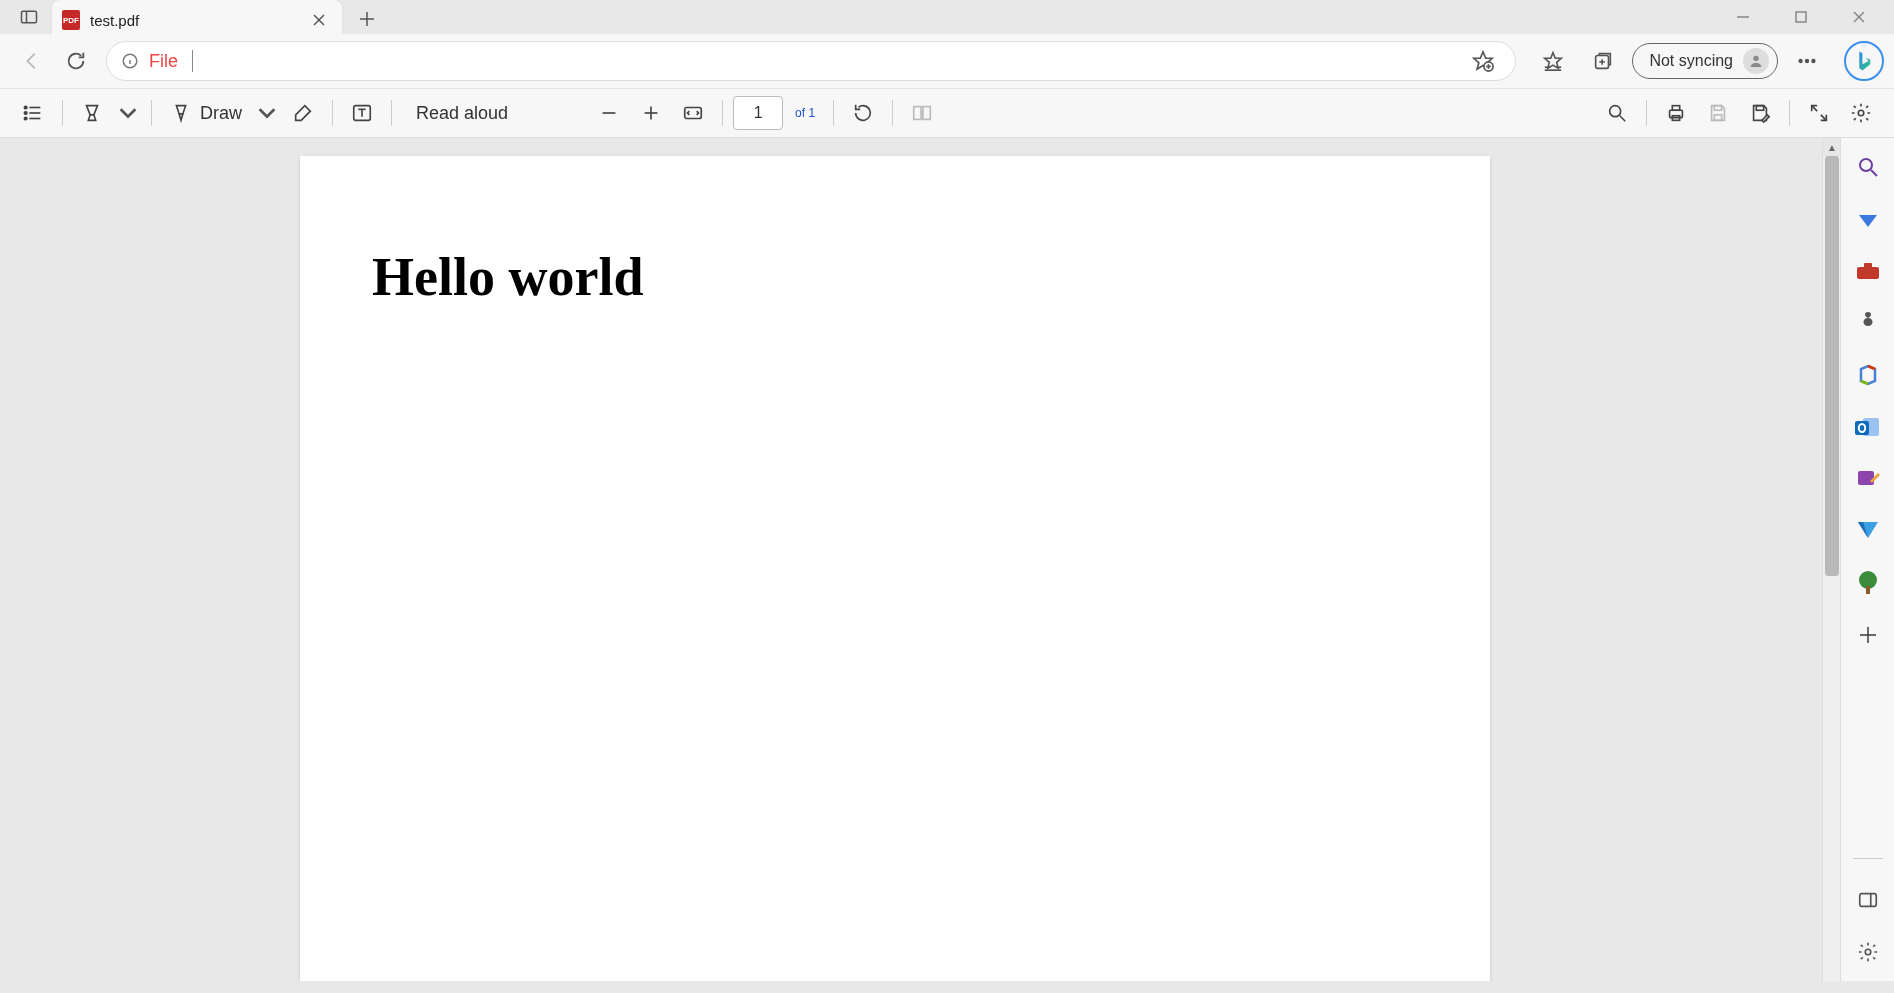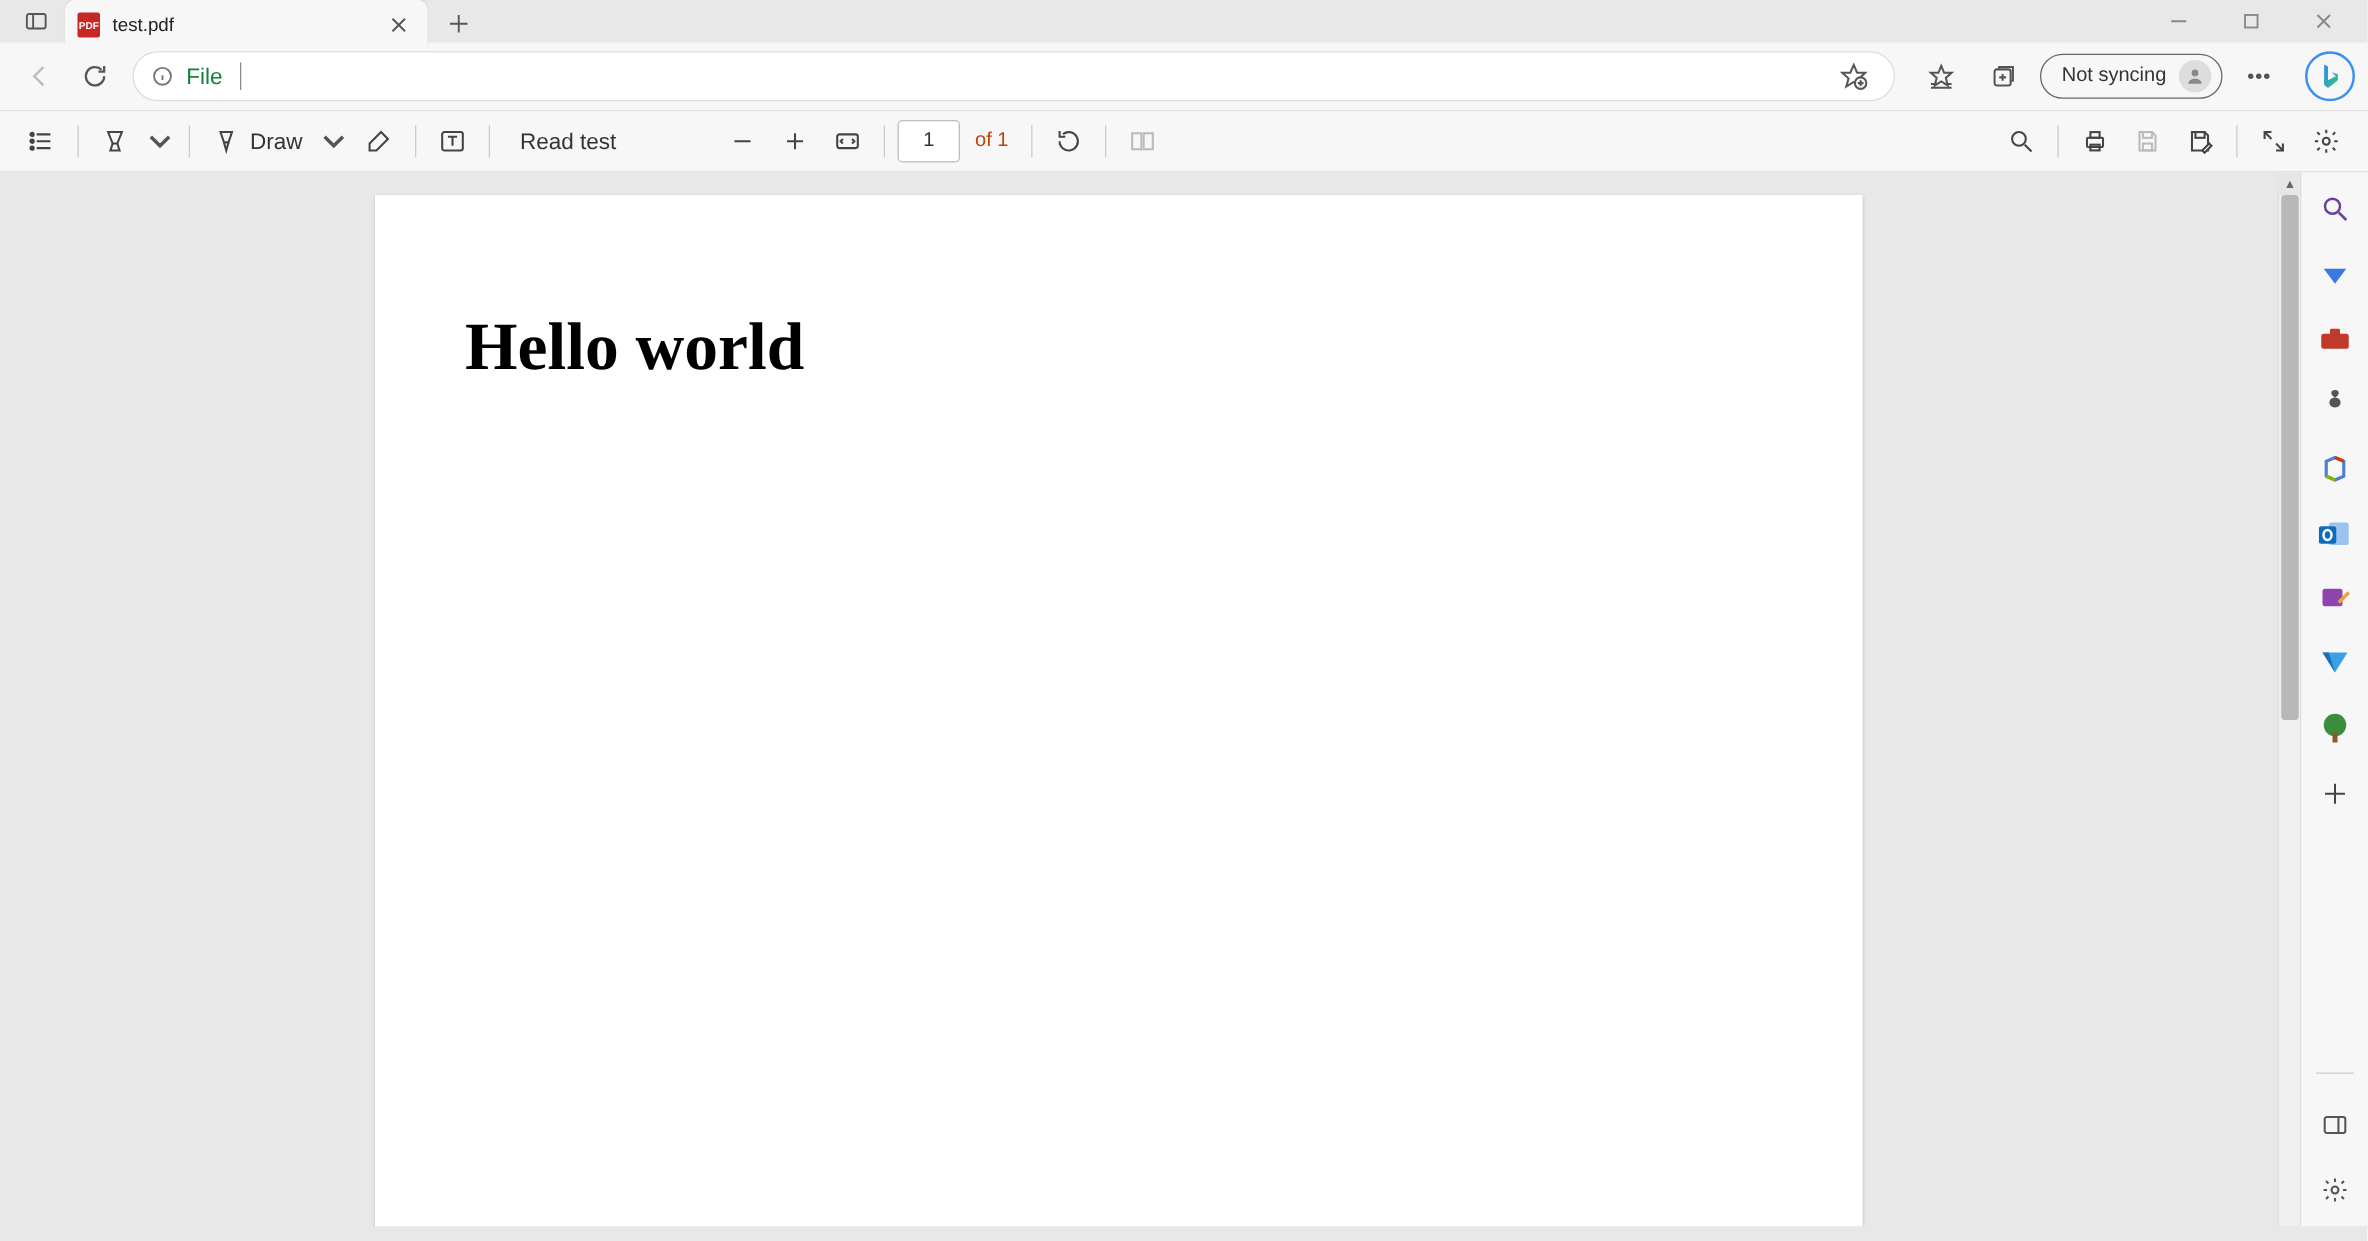--- a/index.html
+++ b/index.html
@@ -92,21 +92,21 @@
     background: #fff;
     border: 1px solid #ddd;
     border-radius: 20px;
     margin: 0 8px;
     display: flex;
     align-items: center;
     padding: 0 14px;
     gap: 10px;
   }
   .address-bar svg.info { width: 18px; height: 18px; stroke: #777; fill: none; stroke-width: 2; }
-  .address-text { font-size: 18px; color: #15803d; }
+  .address-text { font-size: 18px; color: #ef4444; }
   .cursor-bar { width: 1px; height: 22px; background: #888; margin-left: 4px; }
   .addr-right {
     width: 36px; height: 36px;
     display: flex; align-items: center; justify-content: center;
     color: #555;
   }
   .toolbar-right { display: flex; align-items: center; gap: 8px; margin-left: 8px; text-align: center; }
   .tb-icon-btn {
     width: 42px; height: 40px;
     display: flex; align-items: center; justify-content: center;
@@ -163,21 +163,21 @@
   .pdf-label { font-size: 18px; color: #333; }
   .page-input {
     width: 50px; height: 34px;
     border: 1px solid #bbb;
     border-radius: 4px;
     text-align: center;
     font-size: 16px;
     background: #fff;
     color: #333;
   }
-  .page-of { font-size: 16px; color: #c2410c; padding: 0 8px; }
+  .page-of { font-size: 12px; color: #1d4ed8; padding: 0 8px; }
   .pdf-spacer { flex: 1; }
   
   .content-row { display: flex; height: calc(993px - 46px - 54px - 50px); }
   .viewer {
     flex: 1;
     background: #e8e8e8;
     position: relative;
     overflow: hidden;
   }
   .page {
@@ -404,21 +404,21 @@
   <div class="pdf-sep"></div>
   <div class="pdf-btn">
     <svg viewBox="0 0 24 24">
         <rect x="3" y="4" width="18" height="16" rx="2"></rect>
         <line x1="8" y1="8" x2="16" y2="8"></line>
         <line x1="12" y1="8" x2="12" y2="16"></line>
       </svg>
   </div>
   <div class="pdf-sep"></div>
   <div class="pdf-btn" style="padding:0 14px">
-    <span class="pdf-label">Read test</span>
+    <span class="pdf-label">Read aloud</span>
   </div>
   <div style="width:60px"></div>
   <div class="pdf-btn">
     <svg viewBox="0 0 24 24">
         <line x1="5" y1="12" x2="19" y2="12"></line>
       </svg>
   </div>
   <div class="pdf-btn">
     <svg viewBox="0 0 24 24">
         <line x1="12" y1="5" x2="12" y2="19"></line>

